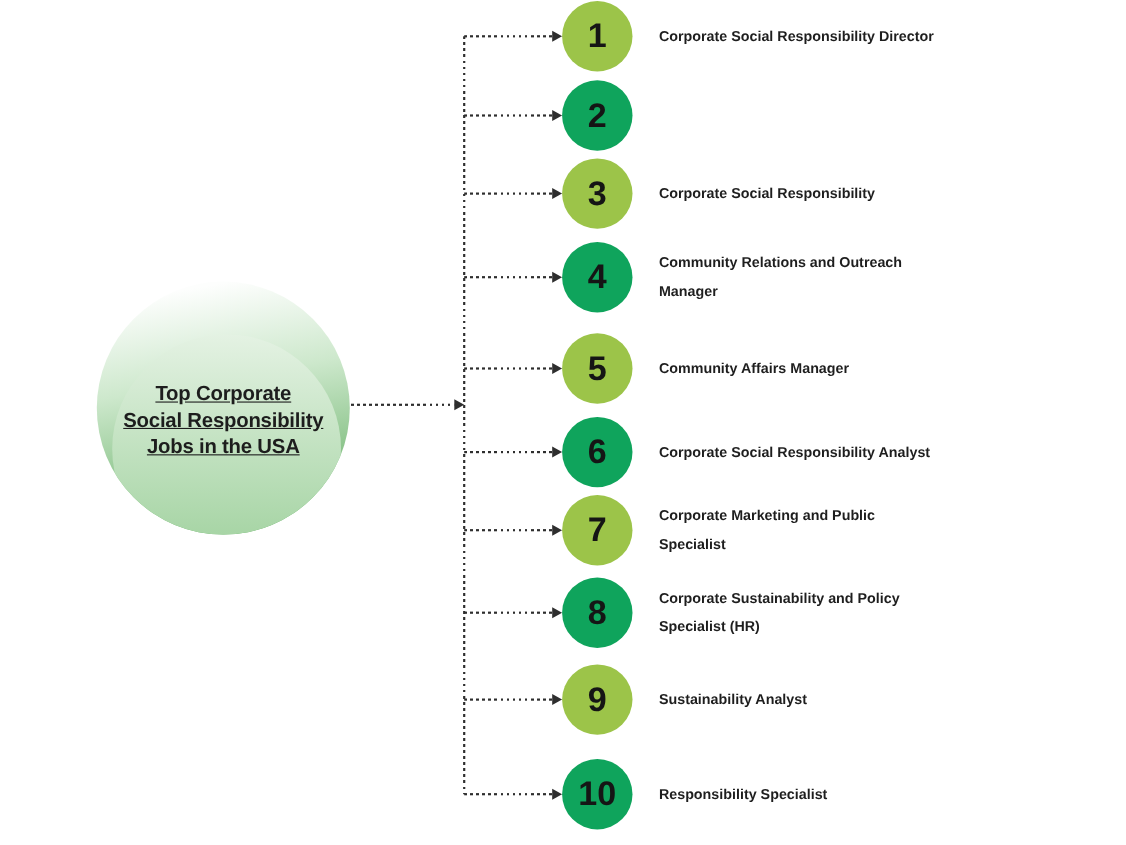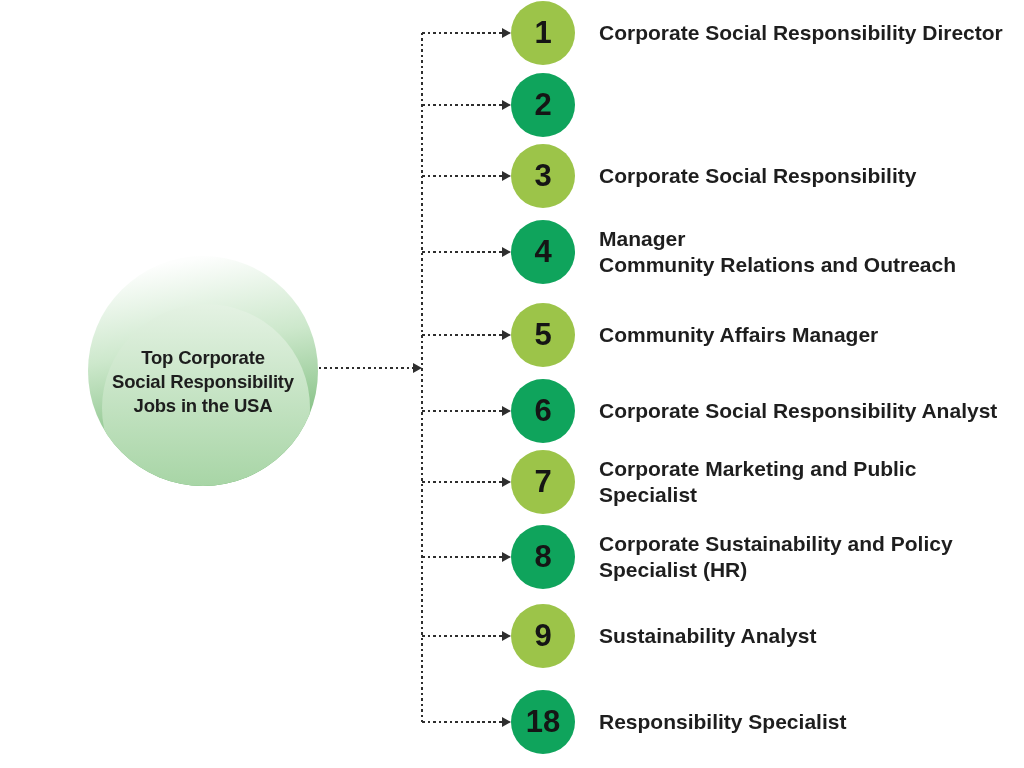--- a/index.html
+++ b/index.html
@@ -27,21 +27,21 @@
   .center-title {
     position: absolute; left: 88px; top: 346px;
     width: 230px;
     text-align: center;
     font-weight: bold;
     font-size: 18.5px;
     line-height: 24px;
     color: #1d1d1d;
     letter-spacing: -0.2px;
   }
-  .center-title span { display: block; white-space: nowrap; }
+  .center-title span { display: block; white-space: nowrap; text-decoration: underline; }
 
   
   .dotline-h {
     position: absolute; height: 1.5px;
   }
   .trunk-line {
     position: absolute; width: 1.5px;
     left: 421px; top: 33px; height: 689px;
   }
   .head {
@@ -75,21 +75,21 @@
     flex: 0 0 auto;
   }
   .num {
     font-weight: bold;
     font-size: 31px;
     color: #151515;
   }
   .label {
     margin-left: 24px;
     font-weight: bold;
-    font-size: 21px;
+    font-size: 13px;
     line-height: 26px;
     color: #1e1e1e;
   }
   .label .line { white-space: nowrap; }
 </style>
 </head>
 <body>
 
 <div class="canvas">
 
@@ -135,22 +135,22 @@
           <div class="line">Corporate Social Responsibility</div>
         </div>
       </div>
       <div class="row" style="top: 220px;">
         <div class="branch" style="background: repeating-linear-gradient(to right, rgb(46, 46, 46) 0px, rgb(46, 46, 46) 2.5px, transparent 2.5px, transparent 5.5px);"></div>
         <div class="head" style="border-left: 9px solid rgb(46, 46, 46);"></div>
         <div class="badge" style="background: rgb(15, 164, 92);">
           <span class="num">4</span>
         </div>
         <div class="label">
+          <div class="line">Community Relations and Outreach</div>
           <div class="line">Manager</div>
-          <div class="line">Community Relations and Outreach</div>
         </div>
       </div>
       <div class="row" style="top: 303px;">
         <div class="branch" style="background: repeating-linear-gradient(to right, rgb(46, 46, 46) 0px, rgb(46, 46, 46) 2.5px, transparent 2.5px, transparent 5.5px);"></div>
         <div class="head" style="border-left: 9px solid rgb(46, 46, 46);"></div>
         <div class="badge" style="background: rgb(156, 196, 73);">
           <span class="num">5</span>
         </div>
         <div class="label">
           <div class="line">Community Affairs Manager</div>
@@ -195,21 +195,21 @@
           <span class="num">9</span>
         </div>
         <div class="label">
           <div class="line">Sustainability Analyst</div>
         </div>
       </div>
       <div class="row" style="top: 690px;">
         <div class="branch" style="background: repeating-linear-gradient(to right, rgb(46, 46, 46) 0px, rgb(46, 46, 46) 2.5px, transparent 2.5px, transparent 5.5px);"></div>
         <div class="head" style="border-left: 9px solid rgb(46, 46, 46);"></div>
         <div class="badge" style="background: rgb(15, 164, 92);">
-          <span class="num">18</span>
+          <span class="num">10</span>
         </div>
         <div class="label">
           <div class="line">Responsibility Specialist</div>
         </div>
       </div>
     </div>
 
 </div>
 
 </body></html>

